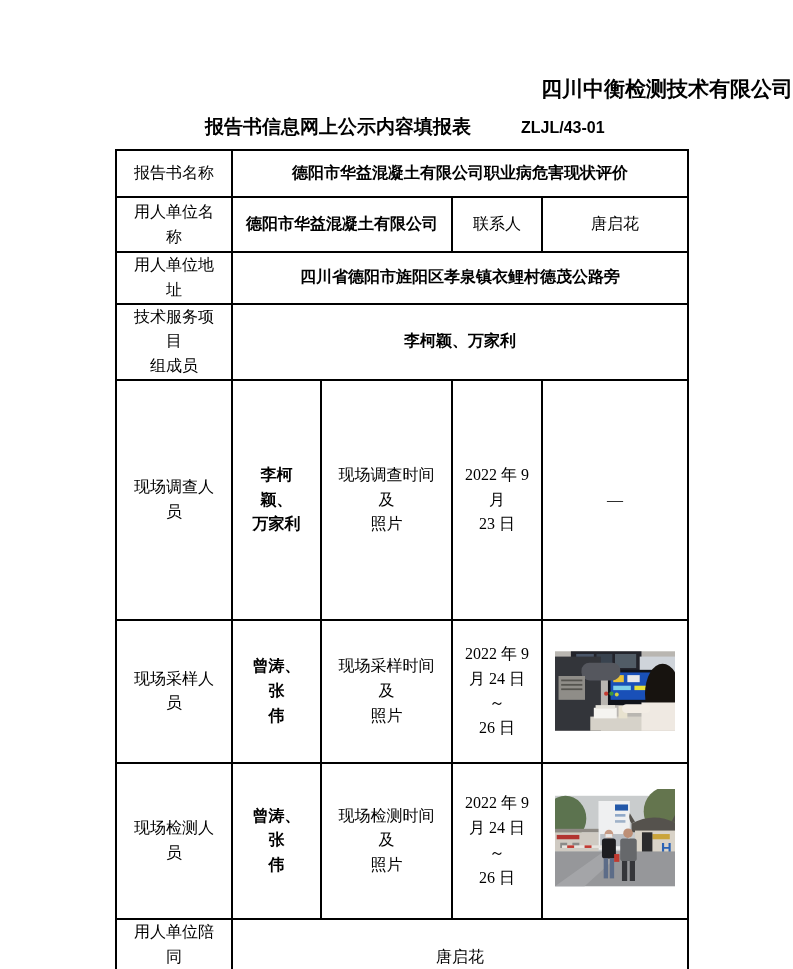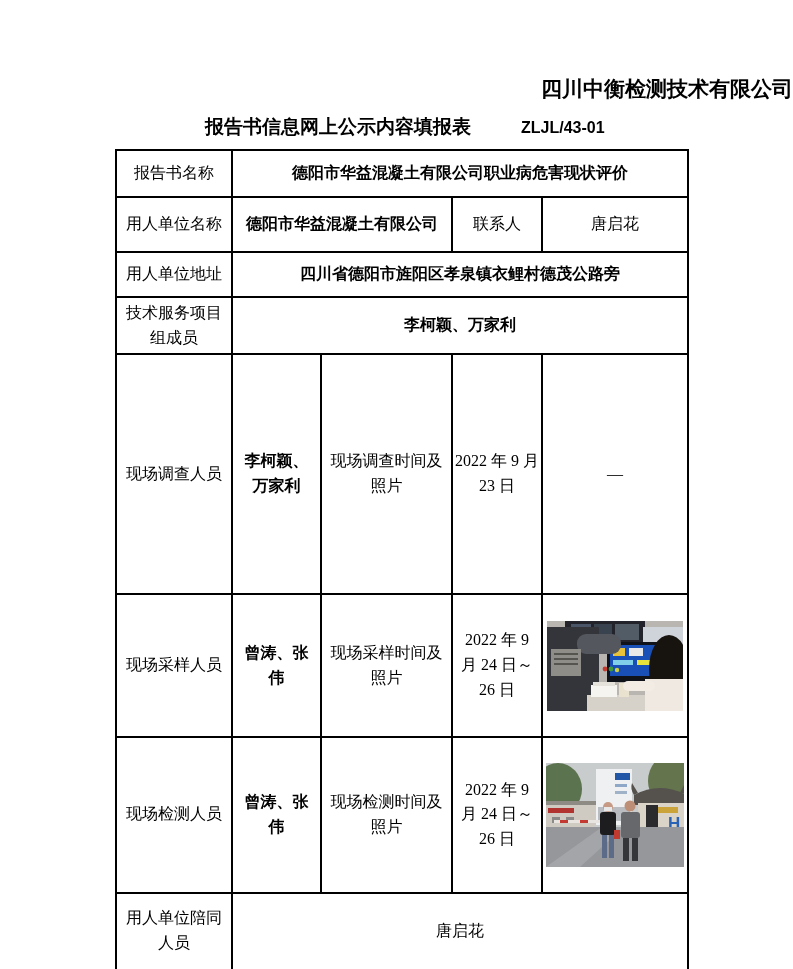--- a/index.html
+++ b/index.html
@@ -8,21 +8,21 @@
   .doc-title{margin-top:76px;text-align:right;font-family:"Liberation Sans",sans-serif;
              font-weight:bold;font-size:21px;line-height:26px;}
   .subtitle-row{margin-top:12px;display:flex;align-items:baseline;line-height:26px;}
   .doc-subtitle{margin-left:205px;font-family:"Liberation Sans",sans-serif;
                 font-weight:bold;font-size:19px;}
   .form-code{margin-left:50px;font-family:"Liberation Sans",sans-serif;
              font-weight:bold;font-size:16px;}
   table.form-table{border-collapse:collapse;table-layout:fixed;
                    margin:8px 0 0 115px;width:572px;}
   table.form-table td{border:2px solid #000;text-align:center;vertical-align:middle;
-                      padding:0 2px;line-height:1.55;font-size:16px;
+                      padding:0 12px;line-height:1.55;font-size:16px;
                       white-space:pre-line;overflow:hidden;}
   td.lbl{font-family:"Liberation Serif",serif;font-weight:normal;}
   td.bold{font-family:"Liberation Sans",sans-serif;font-weight:bold;}
   td.reg{font-family:"Liberation Serif",serif;}
   td.date{font-size:15px;font-family:"Liberation Serif",serif;}
   tr.r1{height:47px;} tr.r2{height:55px;} tr.r3{height:45px;} tr.r4{height:57px;}
   tr.r5{height:240px;} tr.r6{height:143px;} tr.r7{height:129px;} tr.r8{height:77px;}
   .photo-wrap{display:flex;align-items:center;justify-content:center;}
   .photo-wrap svg{display:block;}
 </style>

